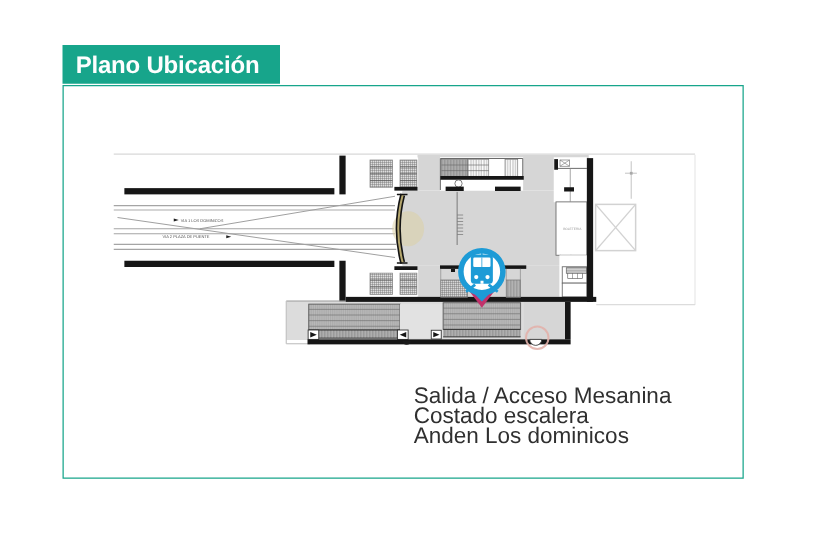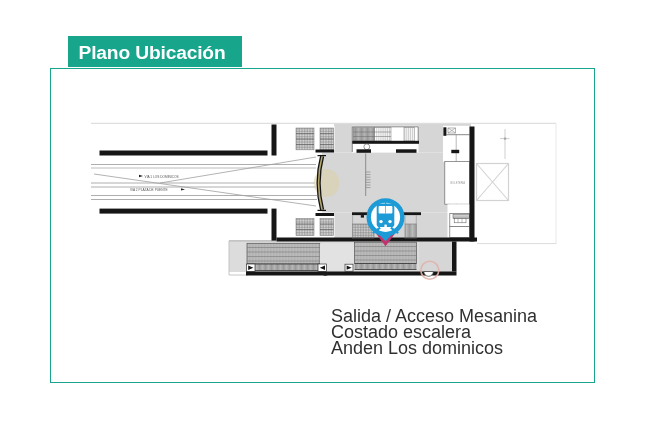--- a/index.html
+++ b/index.html
@@ -1,18 +1,18 @@
 <!DOCTYPE html>
 <html><head>
 <meta charset="utf-8">
 <style>
   html,body{margin:0;padding:0;background:#ffffff;}
   .page{position:relative;width:660px;height:440px;background:#ffffff;overflow:hidden;
         font-family:"Liberation Sans",sans-serif;}
-  .hdr{position:absolute;left:68px;top:35.5px;width:174px;height:31px;background:#17a58b;
+  .hdr{position:absolute;left:50px;top:35.5px;width:174px;height:31px;background:#17a58b;
        color:#fdfefe;font-size:19.2px;font-weight:bold;letter-spacing:-0.15px;line-height:34px;padding-left:10.5px;box-sizing:border-box;}
   .frame{position:absolute;left:49.5px;top:67.5px;width:545.5px;height:315.5px;
          border:1.6px solid #17a58b;box-sizing:border-box;}
   .caption{position:absolute;left:331px;top:307.5px;font-size:18px;line-height:16.1px;
            color:#303030;}
 </style>
 </head>
 <body>
 <div class="page">
 

